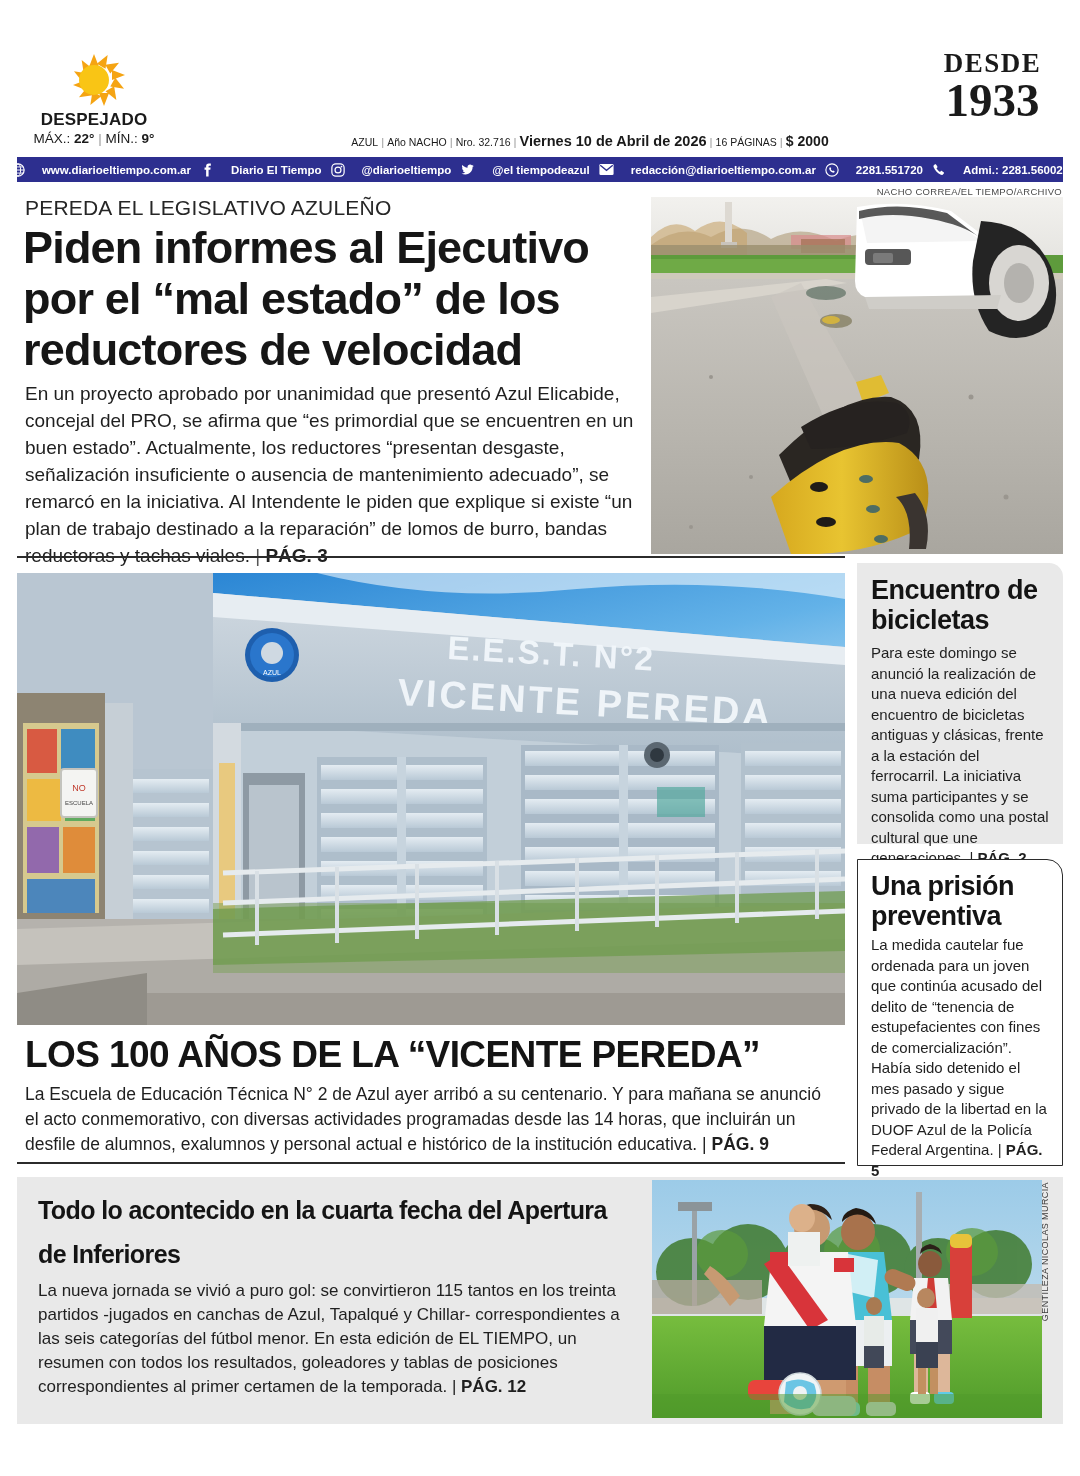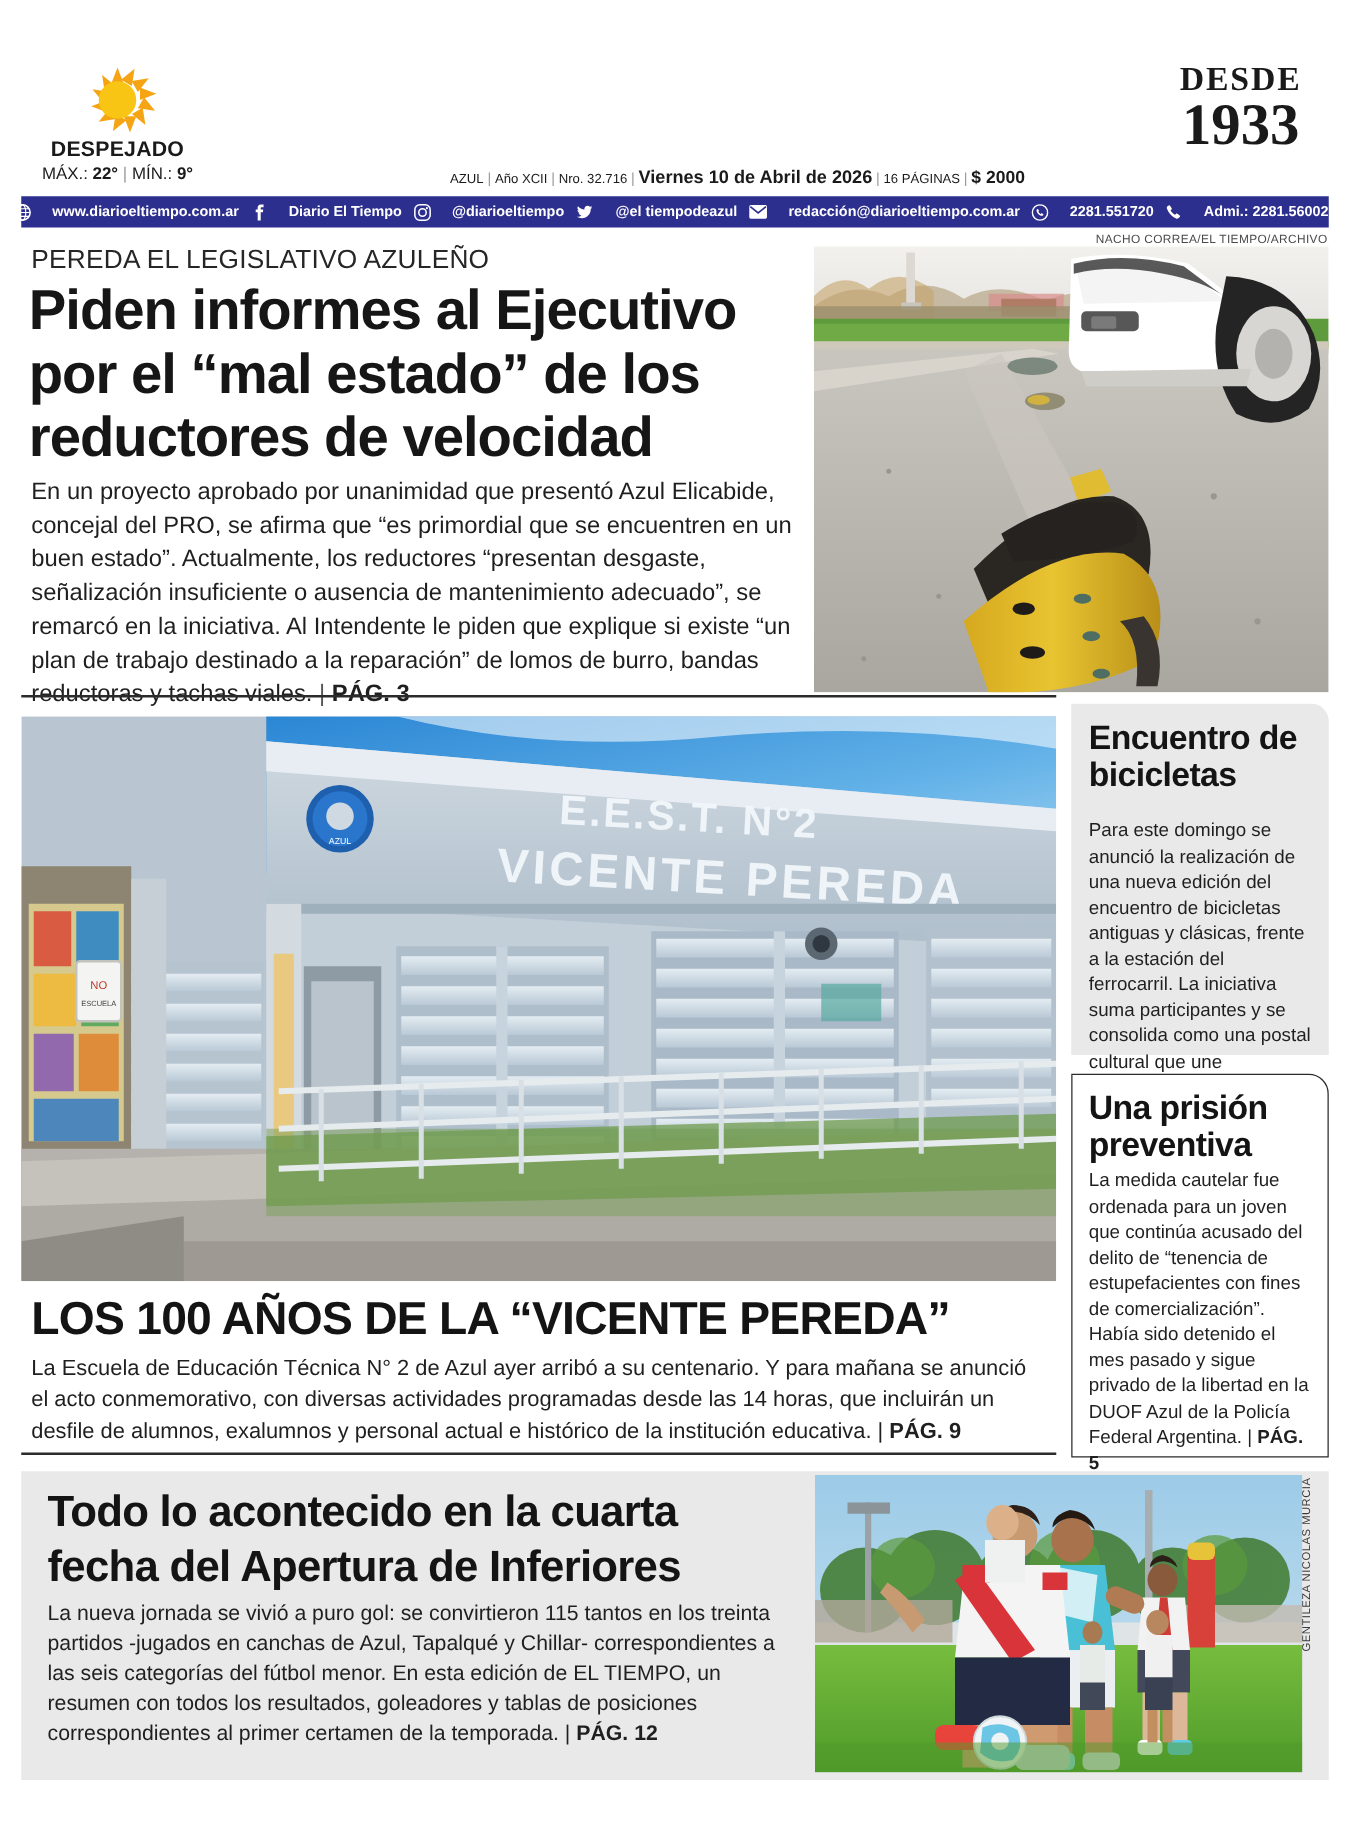--- a/index.html
+++ b/index.html
@@ -141,21 +141,21 @@
 
   
   .box-bici {
     position: absolute; left: 857px; top: 563px; width: 206px; height: 281px;
     background: #e9e9e9;
     border-top-right-radius: 14px;
     padding: 12px 12px 8px 14px;
   }
   .box-bici h2 {
     font-size: 27px; font-weight: bold; line-height: 30px; color: #141414;
-    letter-spacing: -0.5px; margin-bottom: 20px;
+    letter-spacing: -0.5px; margin-bottom: 8px;
   }
   .box-bici p { font-size: 15px; line-height: 20.5px; color: #1f1f1f; }
   .box-bici p b { font-weight: bold; }
 
   .box-prision {
     position: absolute; left: 857px; top: 859px; width: 206px; height: 307px;
     background: #ffffff;
     border: 1.5px solid #2b2b2b;
     border-top-right-radius: 16px;
     padding: 11px 11px 8px 13px;
@@ -167,21 +167,21 @@
   .box-prision p { font-size: 15px; line-height: 20.5px; color: #1f1f1f; }
   .box-prision p b { font-weight: bold; }
 
   
   .sports-bg {
     position: absolute; left: 17px; top: 1177px; width: 1046px; height: 247px;
     background: #e9e9e9;
   }
   .sports-head {
     position: absolute; left: 38px; top: 1188px; width: 600px;
-    font-size: 35px; font-weight: bold; line-height: 44px; color: #141414;
+    font-size: 25px; font-weight: bold; line-height: 44px; color: #141414;
     letter-spacing: -0.6px;
   }
   .sports-body {
     position: absolute; left: 38px; top: 1279px; width: 605px;
     font-size: 17px; line-height: 24px; color: #1f1f1f;
   }
   .sports-body b { font-weight: bold; }
   .photo-sports {
     position: absolute; left: 652px; top: 1180px; width: 390px; height: 238px;
     overflow: hidden;
@@ -231,21 +231,21 @@
       </div>
     </div>
 
 
     <div class="desde-block">
       <div class="d1">DESDE</div>
       <div class="d2">1933</div>
     </div>
 
     <div class="issue-line">
-      <span class="sm">AZUL</span><span class="pipe">|</span><span class="sm">Año XCII</span><span class="pipe">|</span><span class="sm">Nro. 32.716</span><span class="pipe">|</span><span class="big">Viernes 10 de Abril de 2026</span><span class="pipe">|</span><span class="sm">16 PÁGINAS</span><span class="pipe">|</span><span class="price">$ 2000</span>
+      <span class="sm">AZUL</span><span class="pipe">|</span><span class="sm">Año NACHO</span><span class="pipe">|</span><span class="sm">Nro. 32.716</span><span class="pipe">|</span><span class="big">Viernes 10 de Abril de 2026</span><span class="pipe">|</span><span class="sm">16 PÁGINAS</span><span class="pipe">|</span><span class="price">$ 2000</span>
     </div>
   </div>
 
   <div class="navbar">
 
     <a class="navitem" style="color:#fff;text-decoration:none">
       <span>
         <svg width="14" height="14" viewBox="0 0 16 16">
             <circle cx="8" cy="8" r="7" fill="none" stroke="#fff" stroke-width="1.4"></circle>
             <ellipse cx="8" cy="8" rx="3" ry="7" fill="none" stroke="#fff" stroke-width="1.1"></ellipse>

